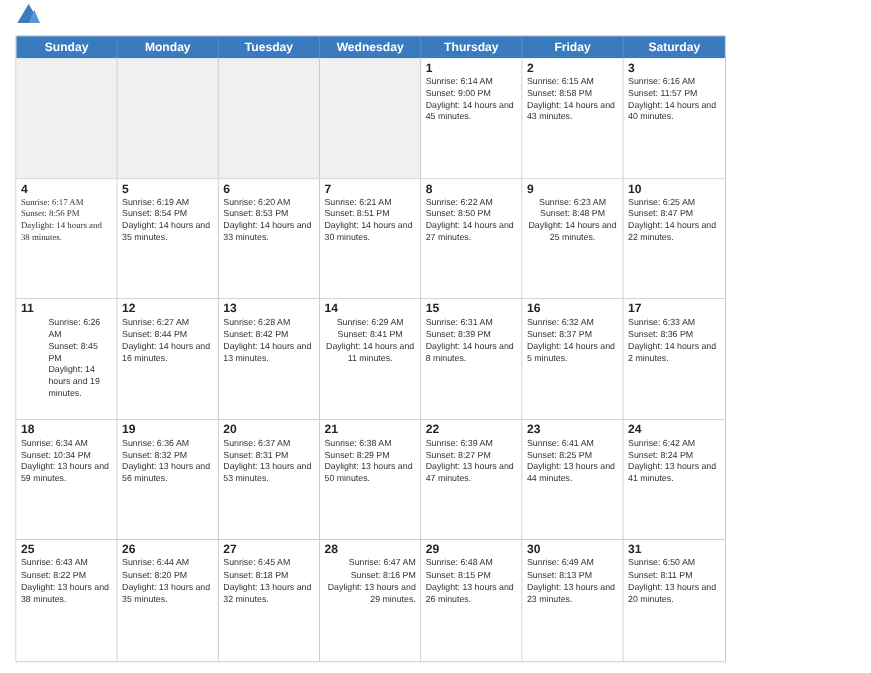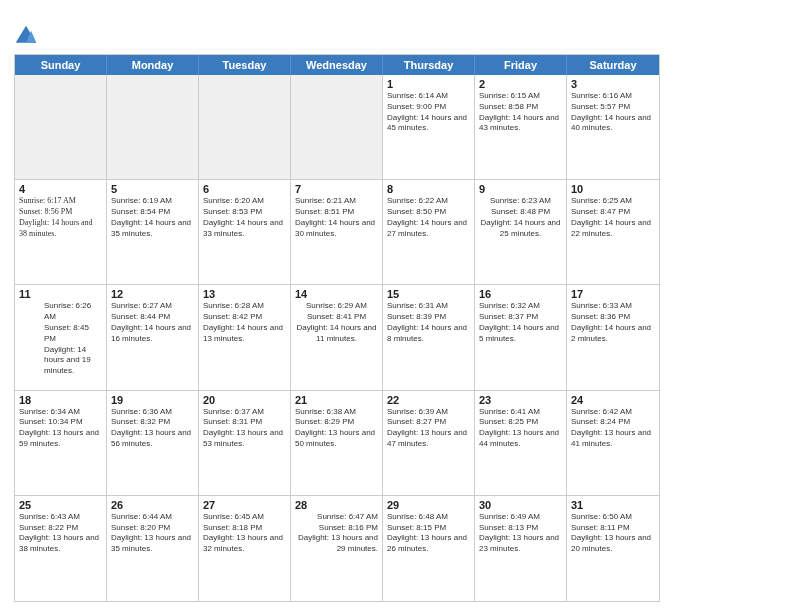--- a/index.html
+++ b/index.html
@@ -6,21 +6,21 @@
     body {
       font-family: Arial, sans-serif;
       background: #fff;
       width: 792px;
       height: 612px;
       overflow: hidden;
     }
     .page {
       width: 674px;
       height: 612px;
-      padding: 24px 14px 10px 14px;
+      padding: 2px 14px 10px 14px;
       display: flex;
       flex-direction: column;
     }
     .header {
       display: flex;
       align-items: flex-start;
       justify-content: space-between;
       margin-bottom: 6px;
     }
     .logo {
@@ -161,21 +161,21 @@
           </div>
           <div class="cal-cell">
             <span class="day-number">2</span>
             <div class="cell-text" style="white-space: pre-line;">Sunrise: 6:15 AM
 Sunset: 8:58 PM
 Daylight: 14 hours and 43 minutes.</div>
           </div>
           <div class="cal-cell">
             <span class="day-number">3</span>
             <div class="cell-text" style="white-space: pre-line;">Sunrise: 6:16 AM
-Sunset: 5:57 PM
+Sunset: 11:57 PM
 Daylight: 14 hours and 40 minutes.</div>
           </div>
         </div>
         <div class="cal-row">
           <div class="cal-cell">
             <span class="day-number">4</span>
             <div class="cell-text" style="white-space: pre-line; font-family: Liberation Serif, serif;">Sunrise: 6:17 AM
 Sunset: 8:56 PM
 Daylight: 14 hours and 38 minutes.</div>
           </div>

